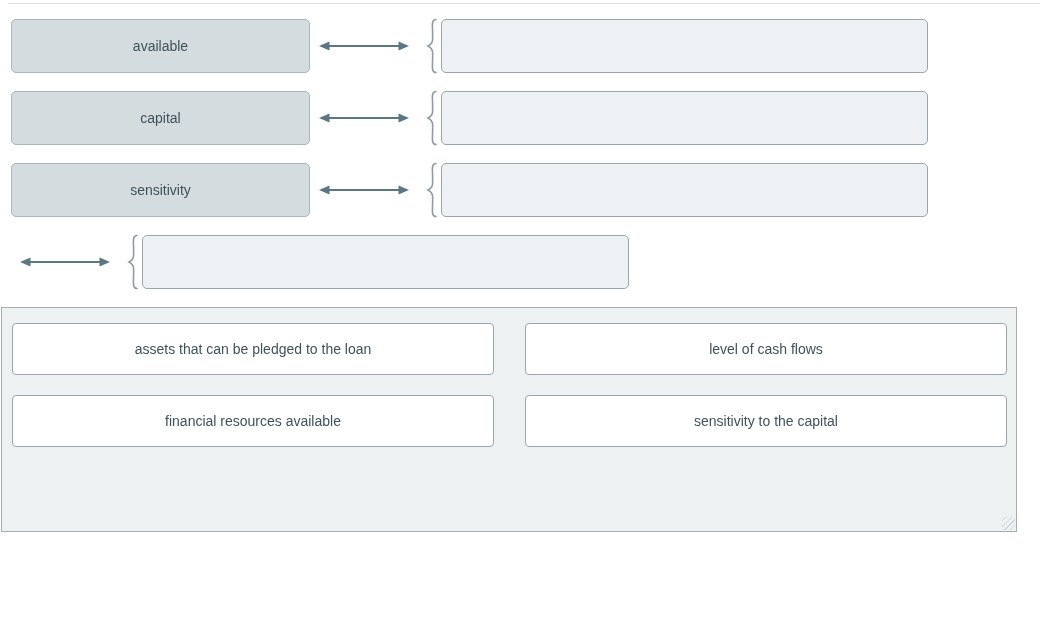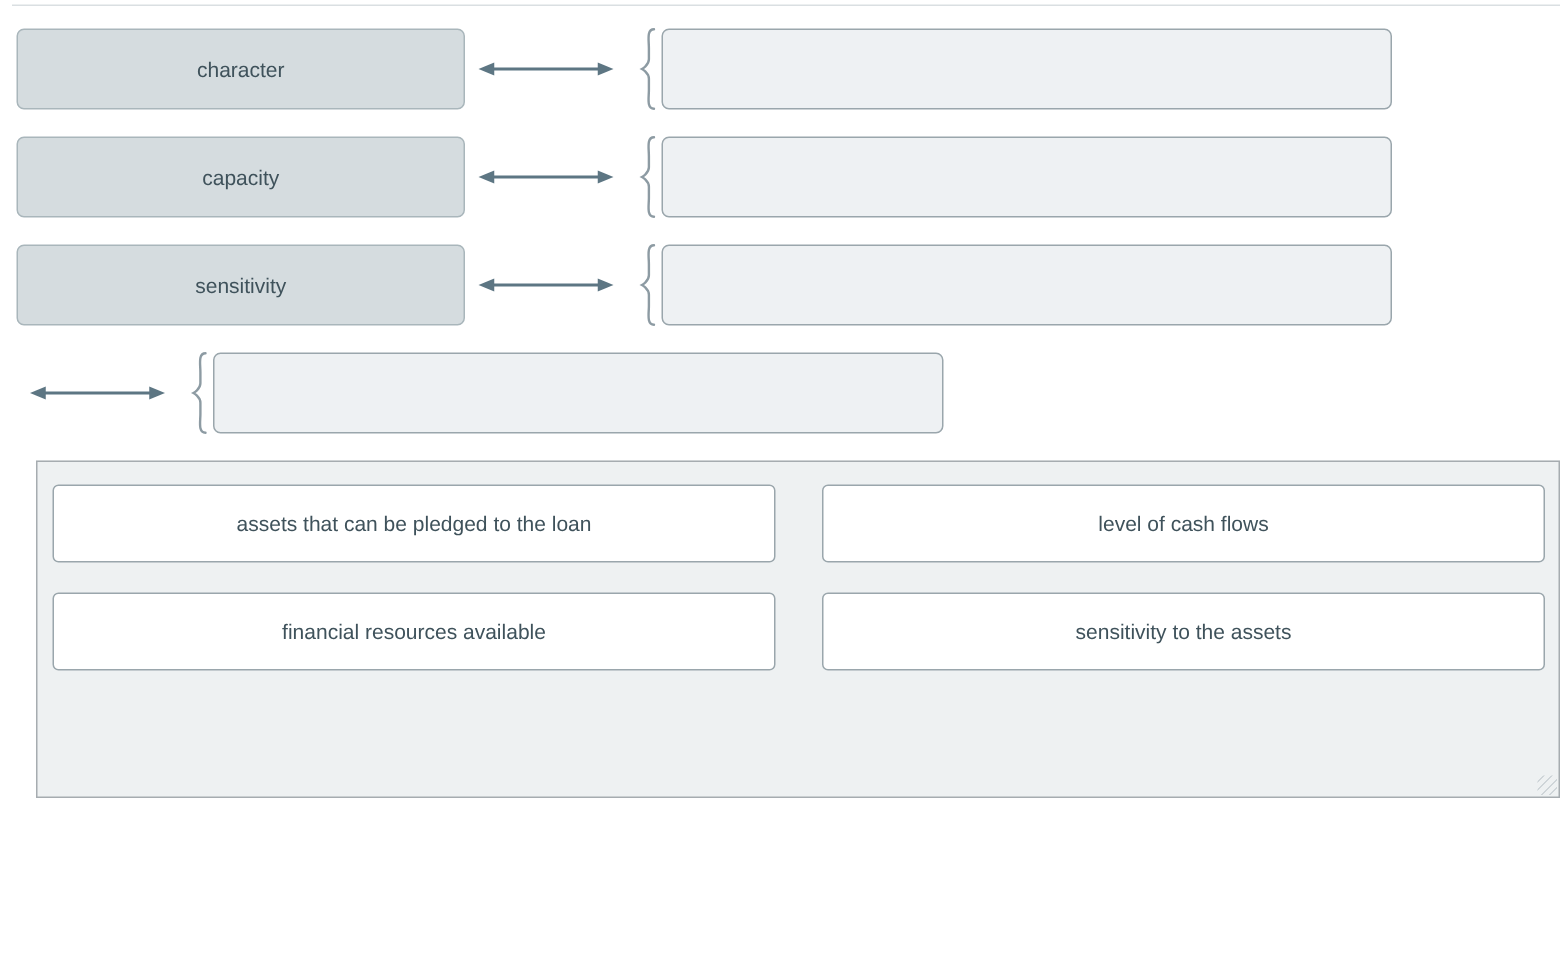--- a/index.html
+++ b/index.html
@@ -59,21 +59,21 @@
     border-radius: 5px;
     display: flex;
     align-items: center;
     justify-content: center;
     font-size: 14px;
   }
 
   
   .bank-panel {
     position: relative;
-    margin: 17px 0 0 24px;
+    margin: 17px 0 0 1px;
     width: 1016px;
     height: 225px;
     background: #eef1f2;
     border: 1px solid #a6acb0;
     padding: 15px 10px 13px 10px;
   }
   .bank-grid {
     display: grid;
     grid-template-columns: 482px 482px;
     column-gap: 31px;
@@ -103,60 +103,60 @@
   }
 </style>
 </head>
 <body>
 
 <div class="top-line"></div>
 
 <div class="match-rows">
   <div class="match-row">
     <div class="term-box">
-      <span>character</span>
-    </div>
-    <div class="arrow-wrap">
-      <svg width="92" height="12" viewBox="0 0 92 12" aria-hidden="true">
-        <line x1="8" y1="6" x2="84" y2="6" stroke="#5d7683" stroke-width="2"></line>
-        <path d="M1 6 L11.5 1.6 L11.5 10.4 Z" fill="#5d7683"></path>
-        <path d="M91 6 L80.5 1.6 L80.5 10.4 Z" fill="#5d7683"></path>
-      </svg>
-    </div>
-    <div class="brace-wrap">
-      <svg width="13" height="56" viewBox="0 0 13 56" aria-hidden="true">
-        <path d="M11 1.5 C 6 1.5 7.6 9 7.6 14 L 7.6 21.5 C 7.6 25.5 3 28 3 28 C 3 28 7.6 30.5 7.6 34.5 L 7.6 42 C 7.6 47 6 54.5 11 54.5" fill="none" stroke="#8d9ba3" stroke-width="1.6" stroke-linecap="round"></path>
-      </svg>
-    </div>
-    <div class="dropzone">
-      <span></span>
-    </div>
-  </div>
-
+      <span>available</span>
+    </div>
+    <div class="arrow-wrap">
+      <svg width="92" height="12" viewBox="0 0 92 12" aria-hidden="true">
+        <line x1="8" y1="6" x2="84" y2="6" stroke="#5d7683" stroke-width="2"></line>
+        <path d="M1 6 L11.5 1.6 L11.5 10.4 Z" fill="#5d7683"></path>
+        <path d="M91 6 L80.5 1.6 L80.5 10.4 Z" fill="#5d7683"></path>
+      </svg>
+    </div>
+    <div class="brace-wrap">
+      <svg width="13" height="56" viewBox="0 0 13 56" aria-hidden="true">
+        <path d="M11 1.5 C 6 1.5 7.6 9 7.6 14 L 7.6 21.5 C 7.6 25.5 3 28 3 28 C 3 28 7.6 30.5 7.6 34.5 L 7.6 42 C 7.6 47 6 54.5 11 54.5" fill="none" stroke="#8d9ba3" stroke-width="1.6" stroke-linecap="round"></path>
+      </svg>
+    </div>
+    <div class="dropzone">
+      <span></span>
+    </div>
+  </div>
 
   <div class="match-row">
     <div class="term-box">
-      <span>capacity</span>
-    </div>
-    <div class="arrow-wrap">
-      <svg width="92" height="12" viewBox="0 0 92 12" aria-hidden="true">
-        <line x1="8" y1="6" x2="84" y2="6" stroke="#5d7683" stroke-width="2"></line>
-        <path d="M1 6 L11.5 1.6 L11.5 10.4 Z" fill="#5d7683"></path>
-        <path d="M91 6 L80.5 1.6 L80.5 10.4 Z" fill="#5d7683"></path>
-      </svg>
-    </div>
-    <div class="brace-wrap">
-      <svg width="13" height="56" viewBox="0 0 13 56" aria-hidden="true">
-        <path d="M11 1.5 C 6 1.5 7.6 9 7.6 14 L 7.6 21.5 C 7.6 25.5 3 28 3 28 C 3 28 7.6 30.5 7.6 34.5 L 7.6 42 C 7.6 47 6 54.5 11 54.5" fill="none" stroke="#8d9ba3" stroke-width="1.6" stroke-linecap="round"></path>
-      </svg>
-    </div>
-    <div class="dropzone">
-      <span></span>
-    </div>
-  </div>
+      <span>capital</span>
+    </div>
+    <div class="arrow-wrap">
+      <svg width="92" height="12" viewBox="0 0 92 12" aria-hidden="true">
+        <line x1="8" y1="6" x2="84" y2="6" stroke="#5d7683" stroke-width="2"></line>
+        <path d="M1 6 L11.5 1.6 L11.5 10.4 Z" fill="#5d7683"></path>
+        <path d="M91 6 L80.5 1.6 L80.5 10.4 Z" fill="#5d7683"></path>
+      </svg>
+    </div>
+    <div class="brace-wrap">
+      <svg width="13" height="56" viewBox="0 0 13 56" aria-hidden="true">
+        <path d="M11 1.5 C 6 1.5 7.6 9 7.6 14 L 7.6 21.5 C 7.6 25.5 3 28 3 28 C 3 28 7.6 30.5 7.6 34.5 L 7.6 42 C 7.6 47 6 54.5 11 54.5" fill="none" stroke="#8d9ba3" stroke-width="1.6" stroke-linecap="round"></path>
+      </svg>
+    </div>
+    <div class="dropzone">
+      <span></span>
+    </div>
+  </div>
+
 
   <div class="match-row">
     <div class="term-box">
       <span>sensitivity</span>
     </div>
     <div class="arrow-wrap">
       <svg width="92" height="12" viewBox="0 0 92 12" aria-hidden="true">
         <line x1="8" y1="6" x2="84" y2="6" stroke="#5d7683" stroke-width="2"></line>
         <path d="M1 6 L11.5 1.6 L11.5 10.4 Z" fill="#5d7683"></path>
         <path d="M91 6 L80.5 1.6 L80.5 10.4 Z" fill="#5d7683"></path>
@@ -200,17 +200,17 @@
   <div class="option-box">
     <span>level of cash flows</span>
   </div>
 
   <div class="option-box">
     <span>financial resources available</span>
   </div>
 
 
   <div class="option-box">
-    <span>sensitivity to the assets</span>
+    <span>sensitivity to the capital</span>
   </div>
 </div>
   <div class="resize-grip"></div>
 </div>
 
 </body></html>

